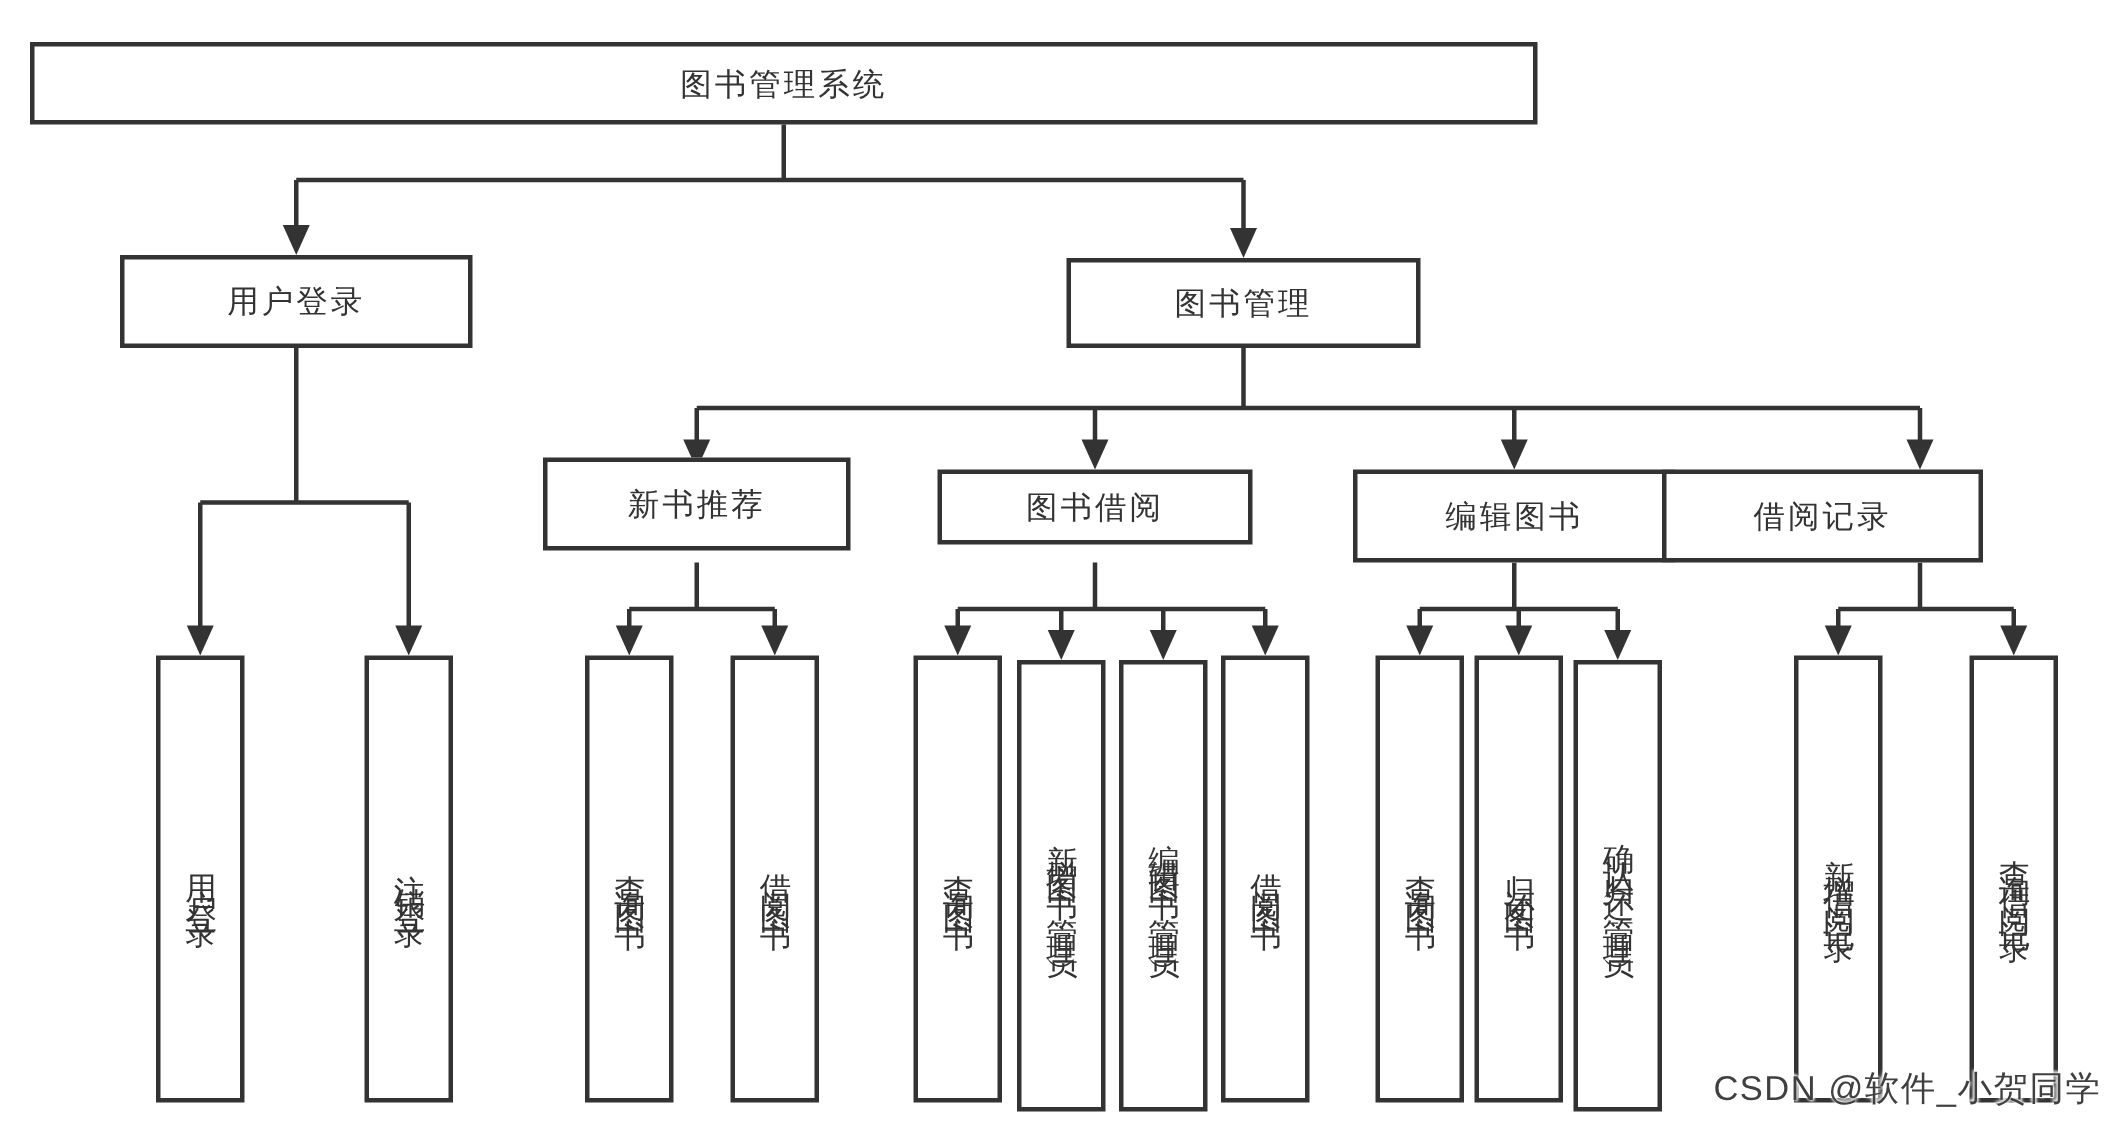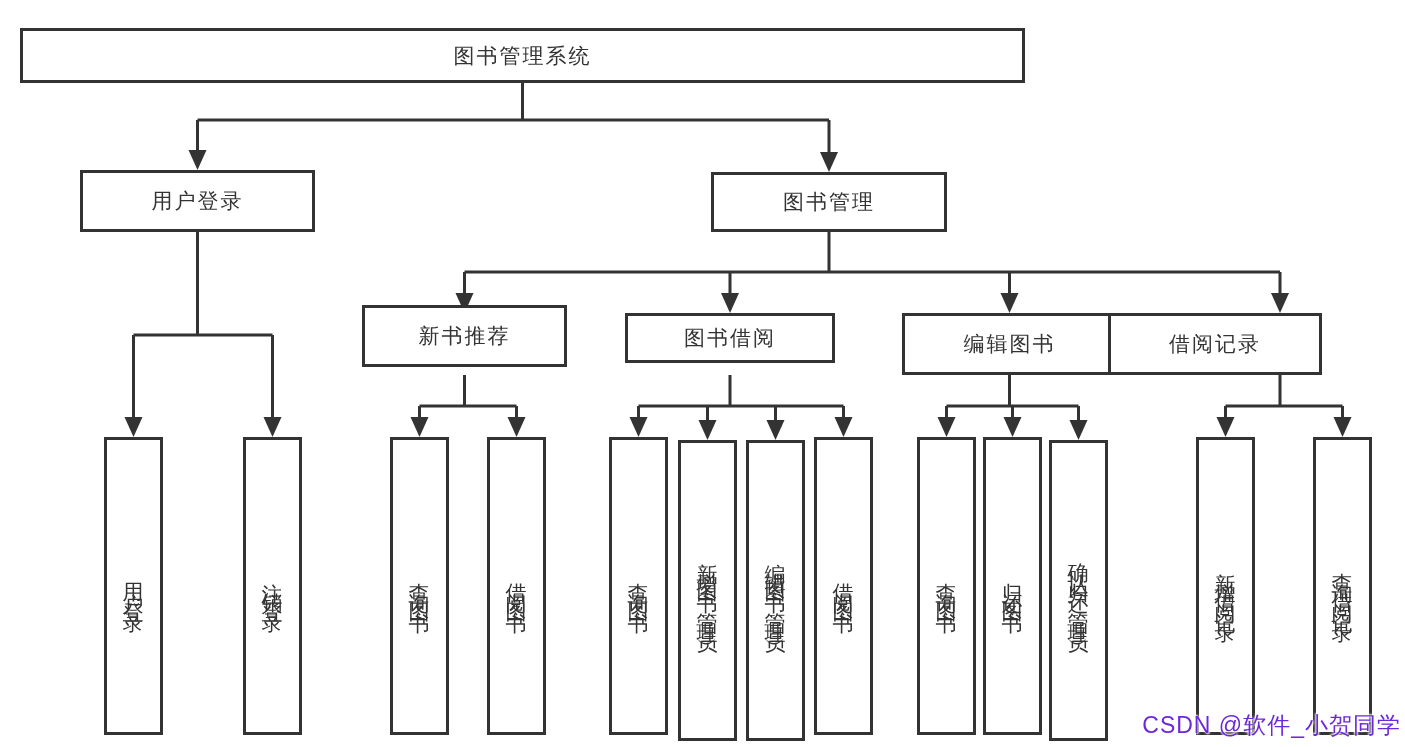--- a/index.html
+++ b/index.html
@@ -40,21 +40,21 @@
     line-height: 1;
     white-space: nowrap;
   }
   .watermark {
     position: absolute;
     right: 4px;
     bottom: 6px;
     z-index: 3;
     font-size: 23px;
     letter-spacing: 1px;
-    color: #6d28d9;
+    color: #404040;
     text-shadow: 0 0 2px #ffffff, 1px 1px 2px #ffffff, -1px -1px 2px #ffffff;
     white-space: nowrap;
     text-align: center;
   }
 </style>
 </head>
 <body>
 
 <div id="canvas">
 

